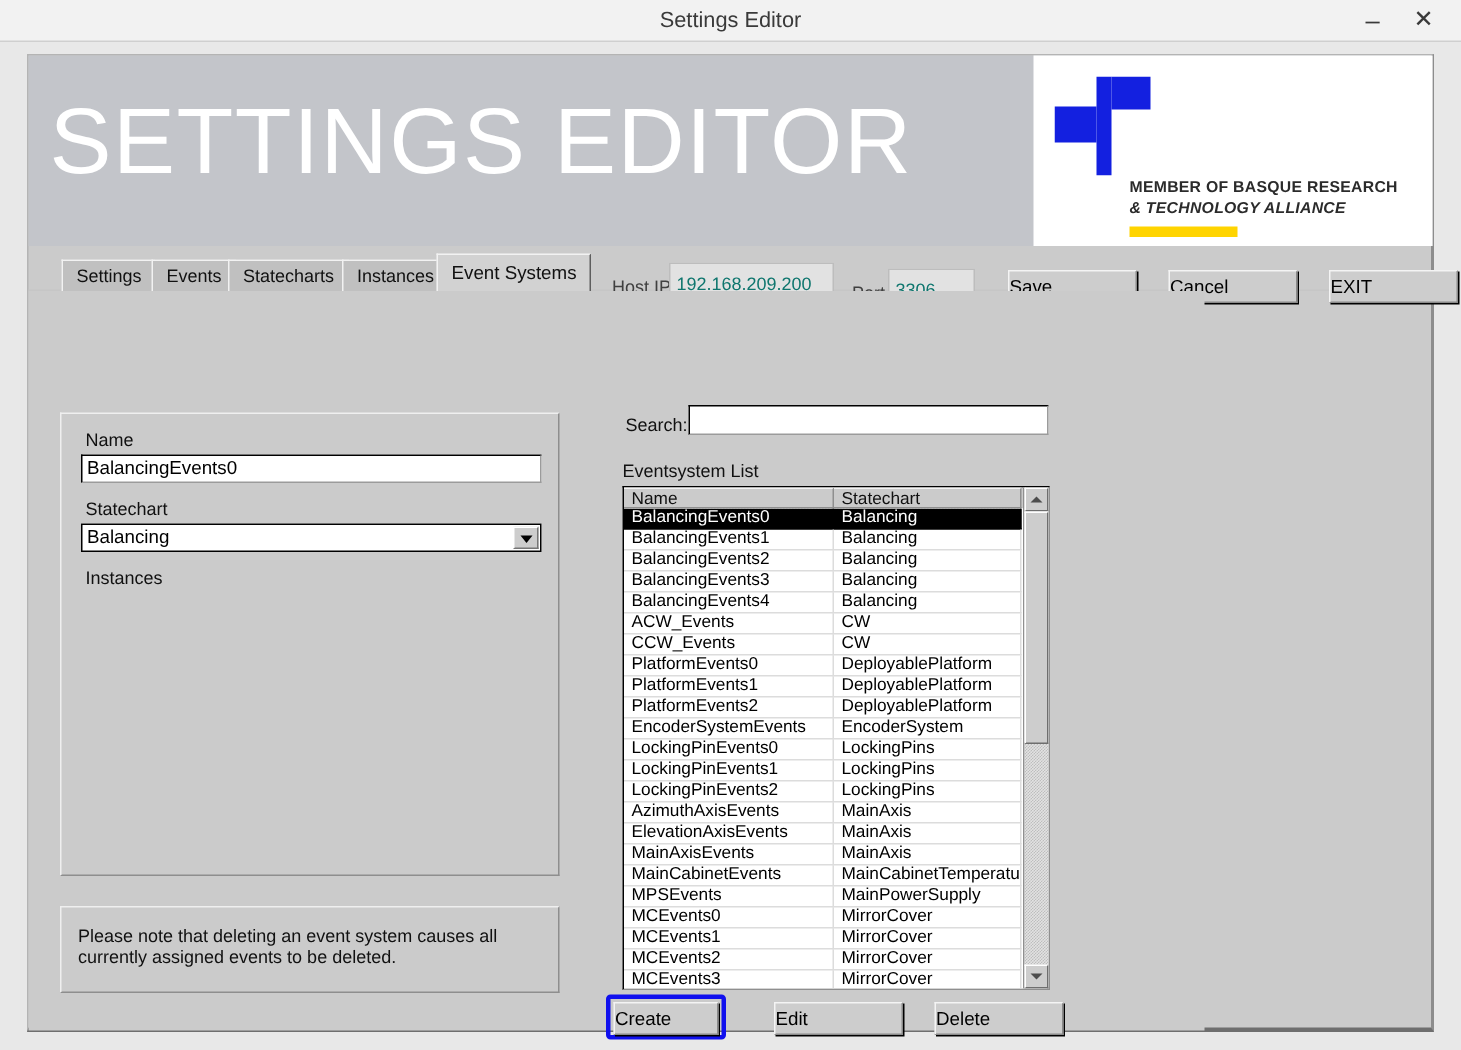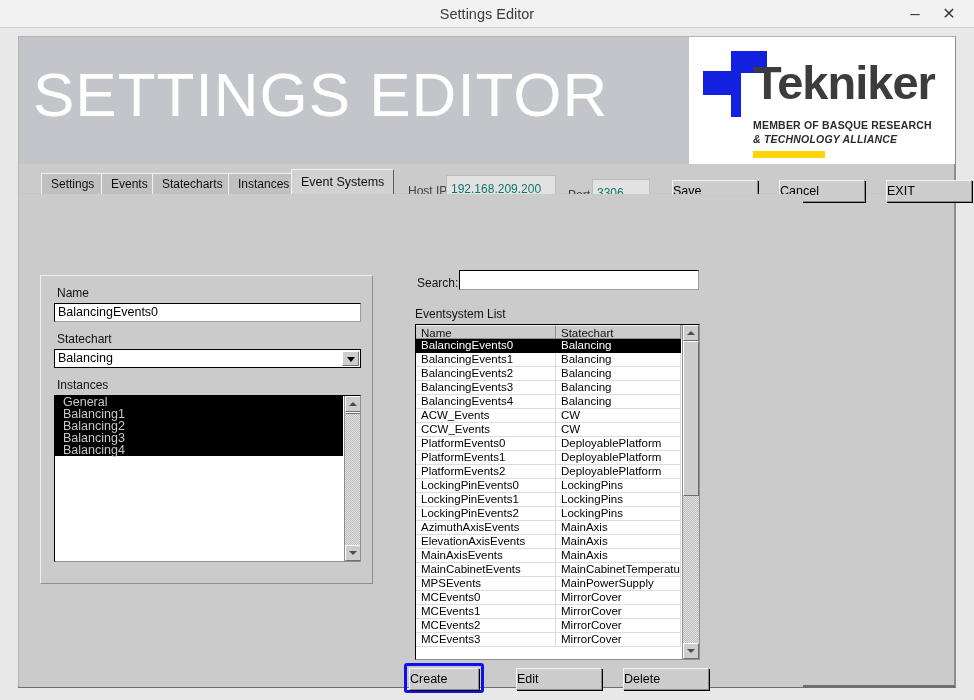--- a/index.html
+++ b/index.html
@@ -282,21 +282,20 @@
 
   <div id="banner">
     <div id="banner-title">SETTINGS EDITOR</div>
 
     <div id="logo-panel">
       <svg id="logo-mark" viewBox="0 0 78 66">
         <rect x="38" y="0" width="26" height="22" fill="#1320e0"></rect>
         <rect x="28" y="0" width="10" height="66" fill="#1320e0"></rect>
         <rect x="0" y="20" width="28" height="24" fill="#1320e0"></rect>
       </svg>
-      <div id="logo-word">Tekniker</div>
       <div class="logo-sub" id="logo-sub1">MEMBER OF BASQUE RESEARCH</div>
       <div class="logo-sub" id="logo-sub2">&amp; TECHNOLOGY ALLIANCE</div>
       <div id="logo-bar"></div>
     </div>
   </div>
 
   <div id="tabs">
     <div id="tab-strip-line"></div>
     <div class="tab" style="left:22px;">Settings</div>
     <div class="tab" style="left:82px;">Events</div>
@@ -322,41 +321,25 @@
 
       <div class="gb-label" style="left:16px; top:56px;">Statechart</div>
       <div id="statechart-combo" style="left:13px; top:73px; width:307px;">
         <div id="statechart-value">Balancing</div>
         <div id="statechart-arrow-btn">
           <div class="tri-down"></div>
         </div>
       </div>
 
       <div class="gb-label" style="left:16px; top:102px;">Instances</div>
-      <div id="instances-box" style="left:13px; top:119px; width:307px; height:167px;">
-        <div id="instances-list">
-            <div class="inst-item selected">General</div>
-            <div class="inst-item selected">Balancing1</div>
-            <div class="inst-item selected">Balancing2</div>
-            <div class="inst-item selected">Balancing3</div>
-            <div class="inst-item selected">Balancing4</div>
-          </div>
-        <div class="vscroll">
-          <div class="vscroll-btn up">
-              <div class="tri-sm-up"></div>
-            </div>
-          <div class="vscroll-track"></div>
-          <div class="vscroll-thumb" style="top:16px; height:0px;"></div>
-          <div class="vscroll-btn down">
-              <div class="tri-sm-down"></div>
-            </div>
-        </div>
-      </div>
     </div>
 
+    <div id="note-box" style="left:21px; top:410px; width:333px; height:58px;">
+      <div id="note-text">Please note that deleting an event system causes all currently assigned events to be deleted.</div>
+    </div>
 
     <div id="search-label" style="left:398px; top:82px;">Search:</div>
     <div id="search-input" style="left:440px; top:76px; width:240px;" placeholder=""></div>
 
     <div id="list-label" style="left:396px; top:113px;">Eventsystem List</div>
 
     <div id="evt-table-frame" style="left:396px; top:130px; width:285px; height:336px;">
       <div id="evt-header">
         <div class="evt-hcell c-name">Name</div>
         <div class="evt-hcell c-state">Statechart</div>
@@ -396,20 +379,24 @@
           </div>
           <div class="evt-row">
             <div class="evt-cell c-name">PlatformEvents1</div>
             <div class="evt-cell c-state">DeployablePlatform</div>
           </div>
           <div class="evt-row">
             <div class="evt-cell c-name">PlatformEvents2</div>
             <div class="evt-cell c-state">DeployablePlatform</div>
           </div>
           <div class="evt-row">
+            <div class="evt-cell c-name">EncoderSystemEvents</div>
+            <div class="evt-cell c-state">EncoderSystem</div>
+          </div>
+          <div class="evt-row">
             <div class="evt-cell c-name">LockingPinEvents0</div>
             <div class="evt-cell c-state">LockingPins</div>
           </div>
           <div class="evt-row">
             <div class="evt-cell c-name">LockingPinEvents1</div>
             <div class="evt-cell c-state">LockingPins</div>
           </div>
           <div class="evt-row">
             <div class="evt-cell c-name">LockingPinEvents2</div>
             <div class="evt-cell c-state">LockingPins</div>

